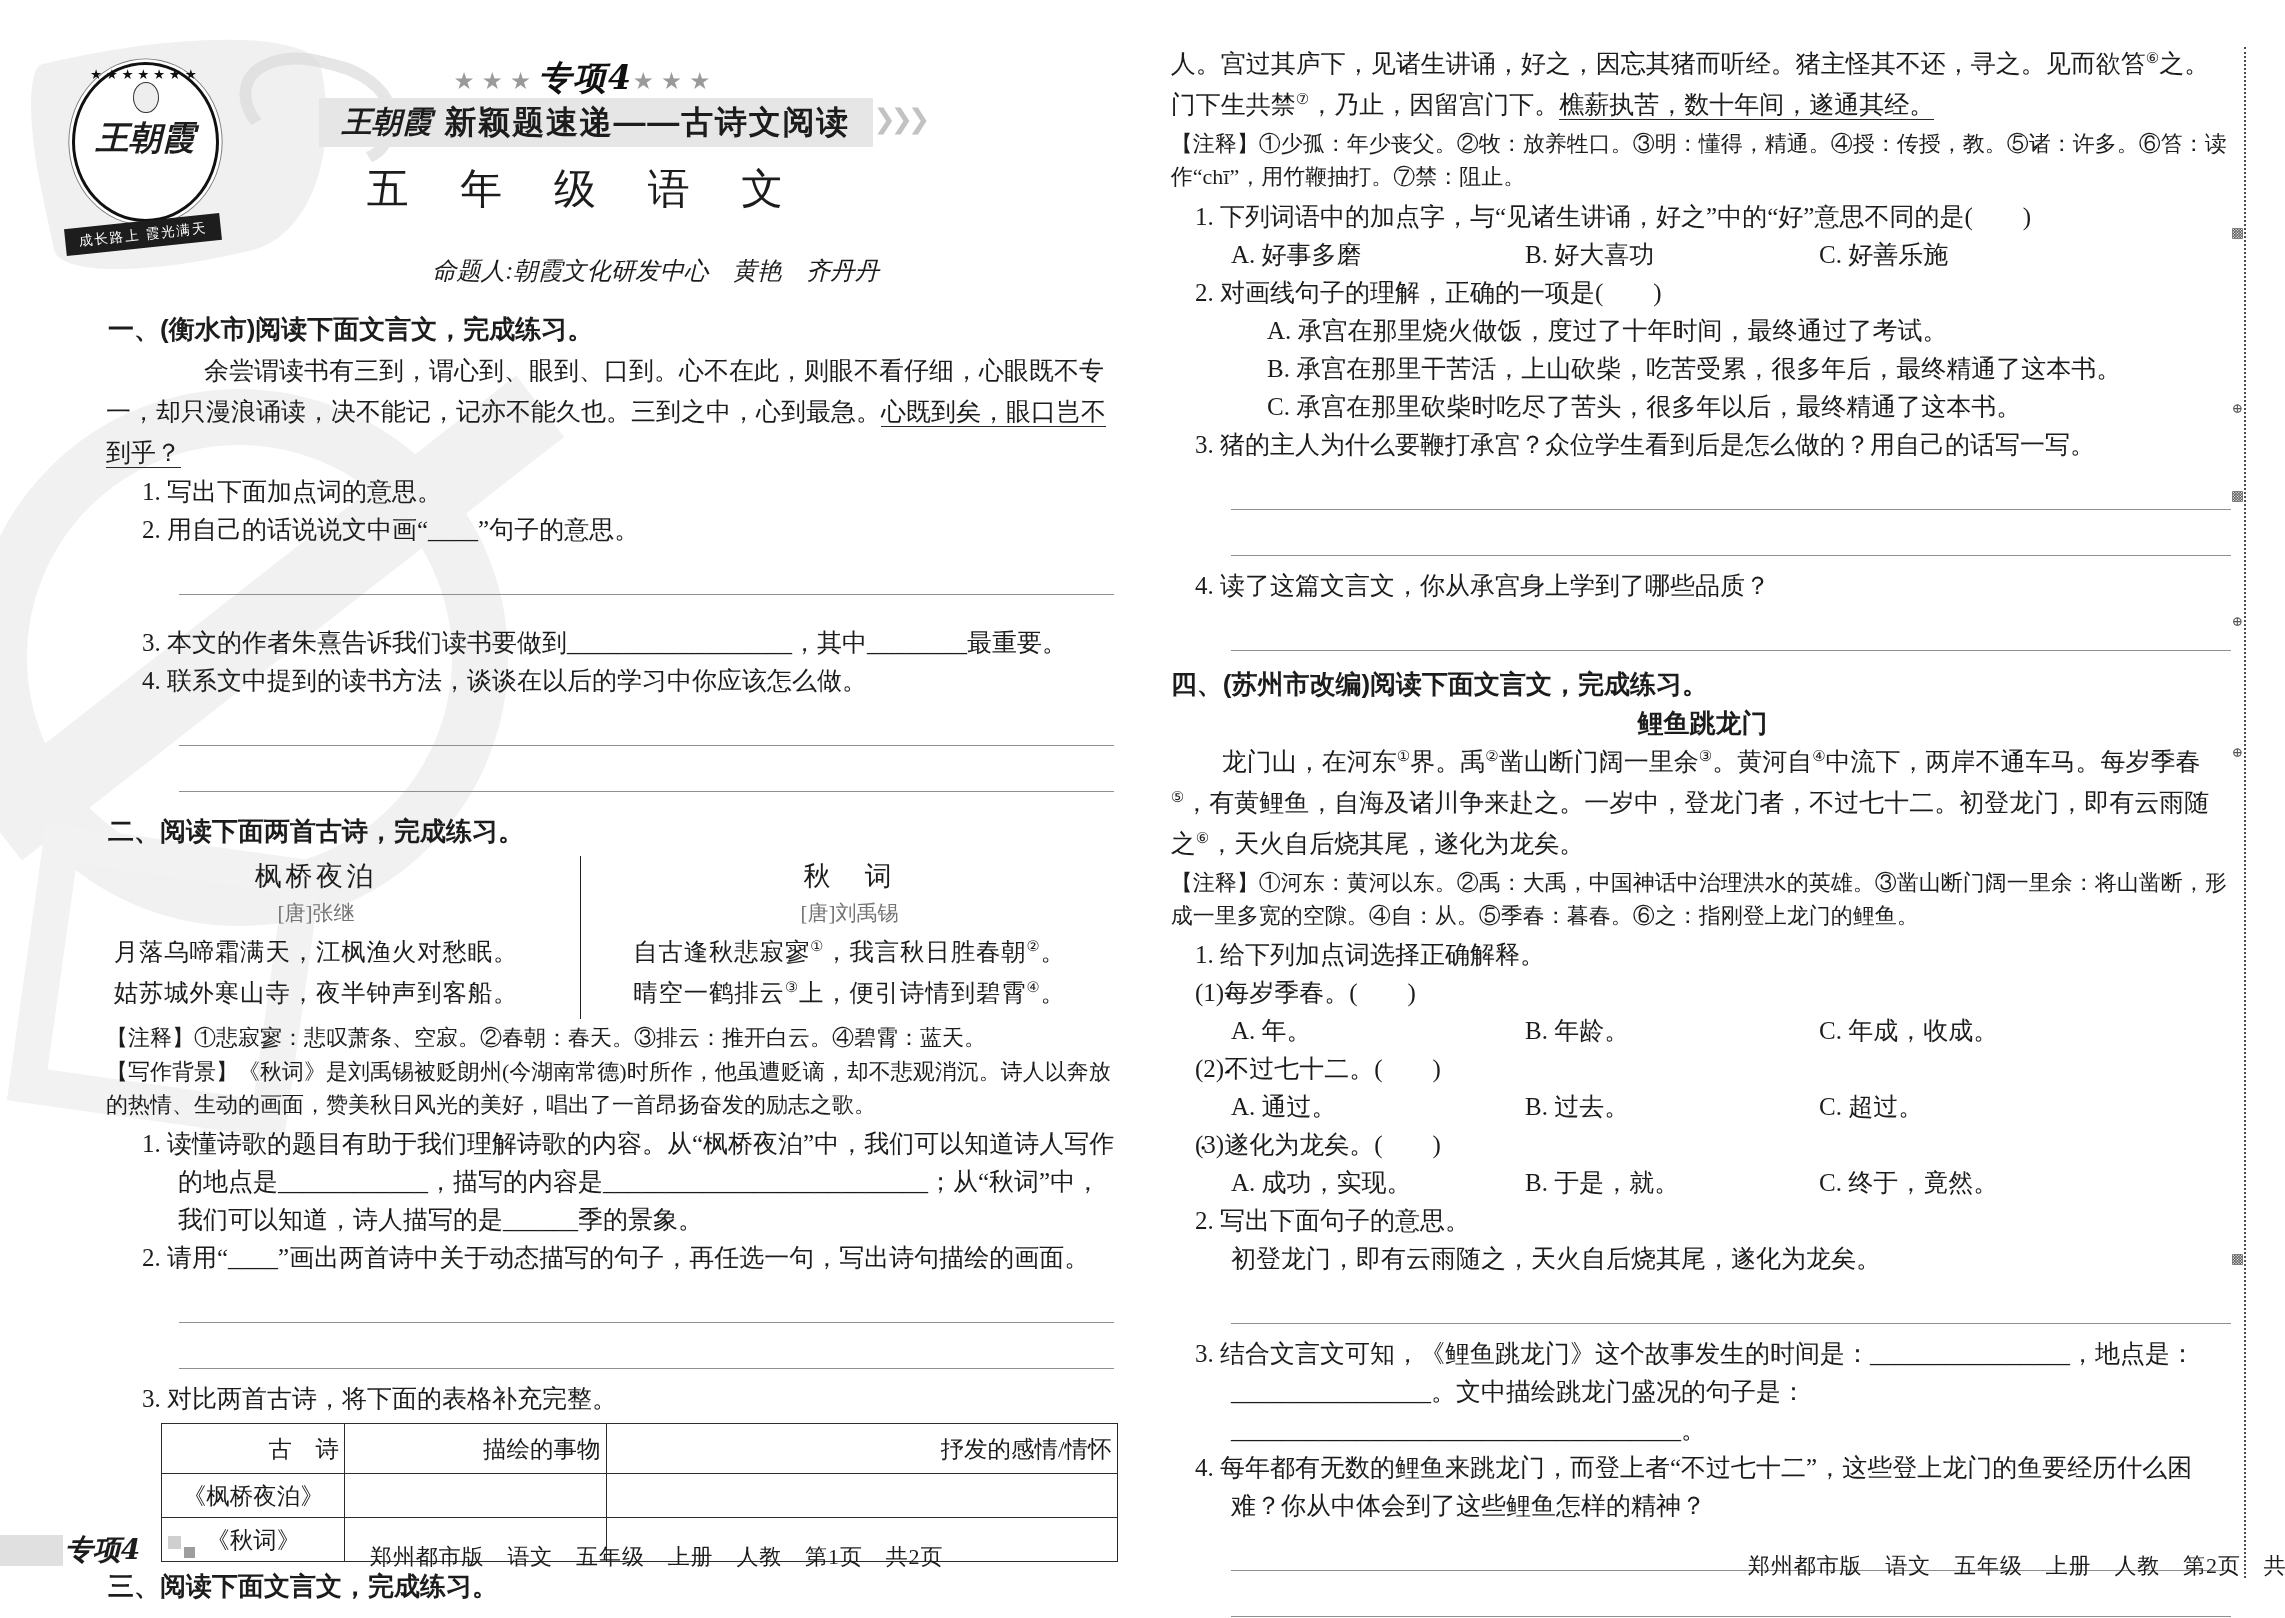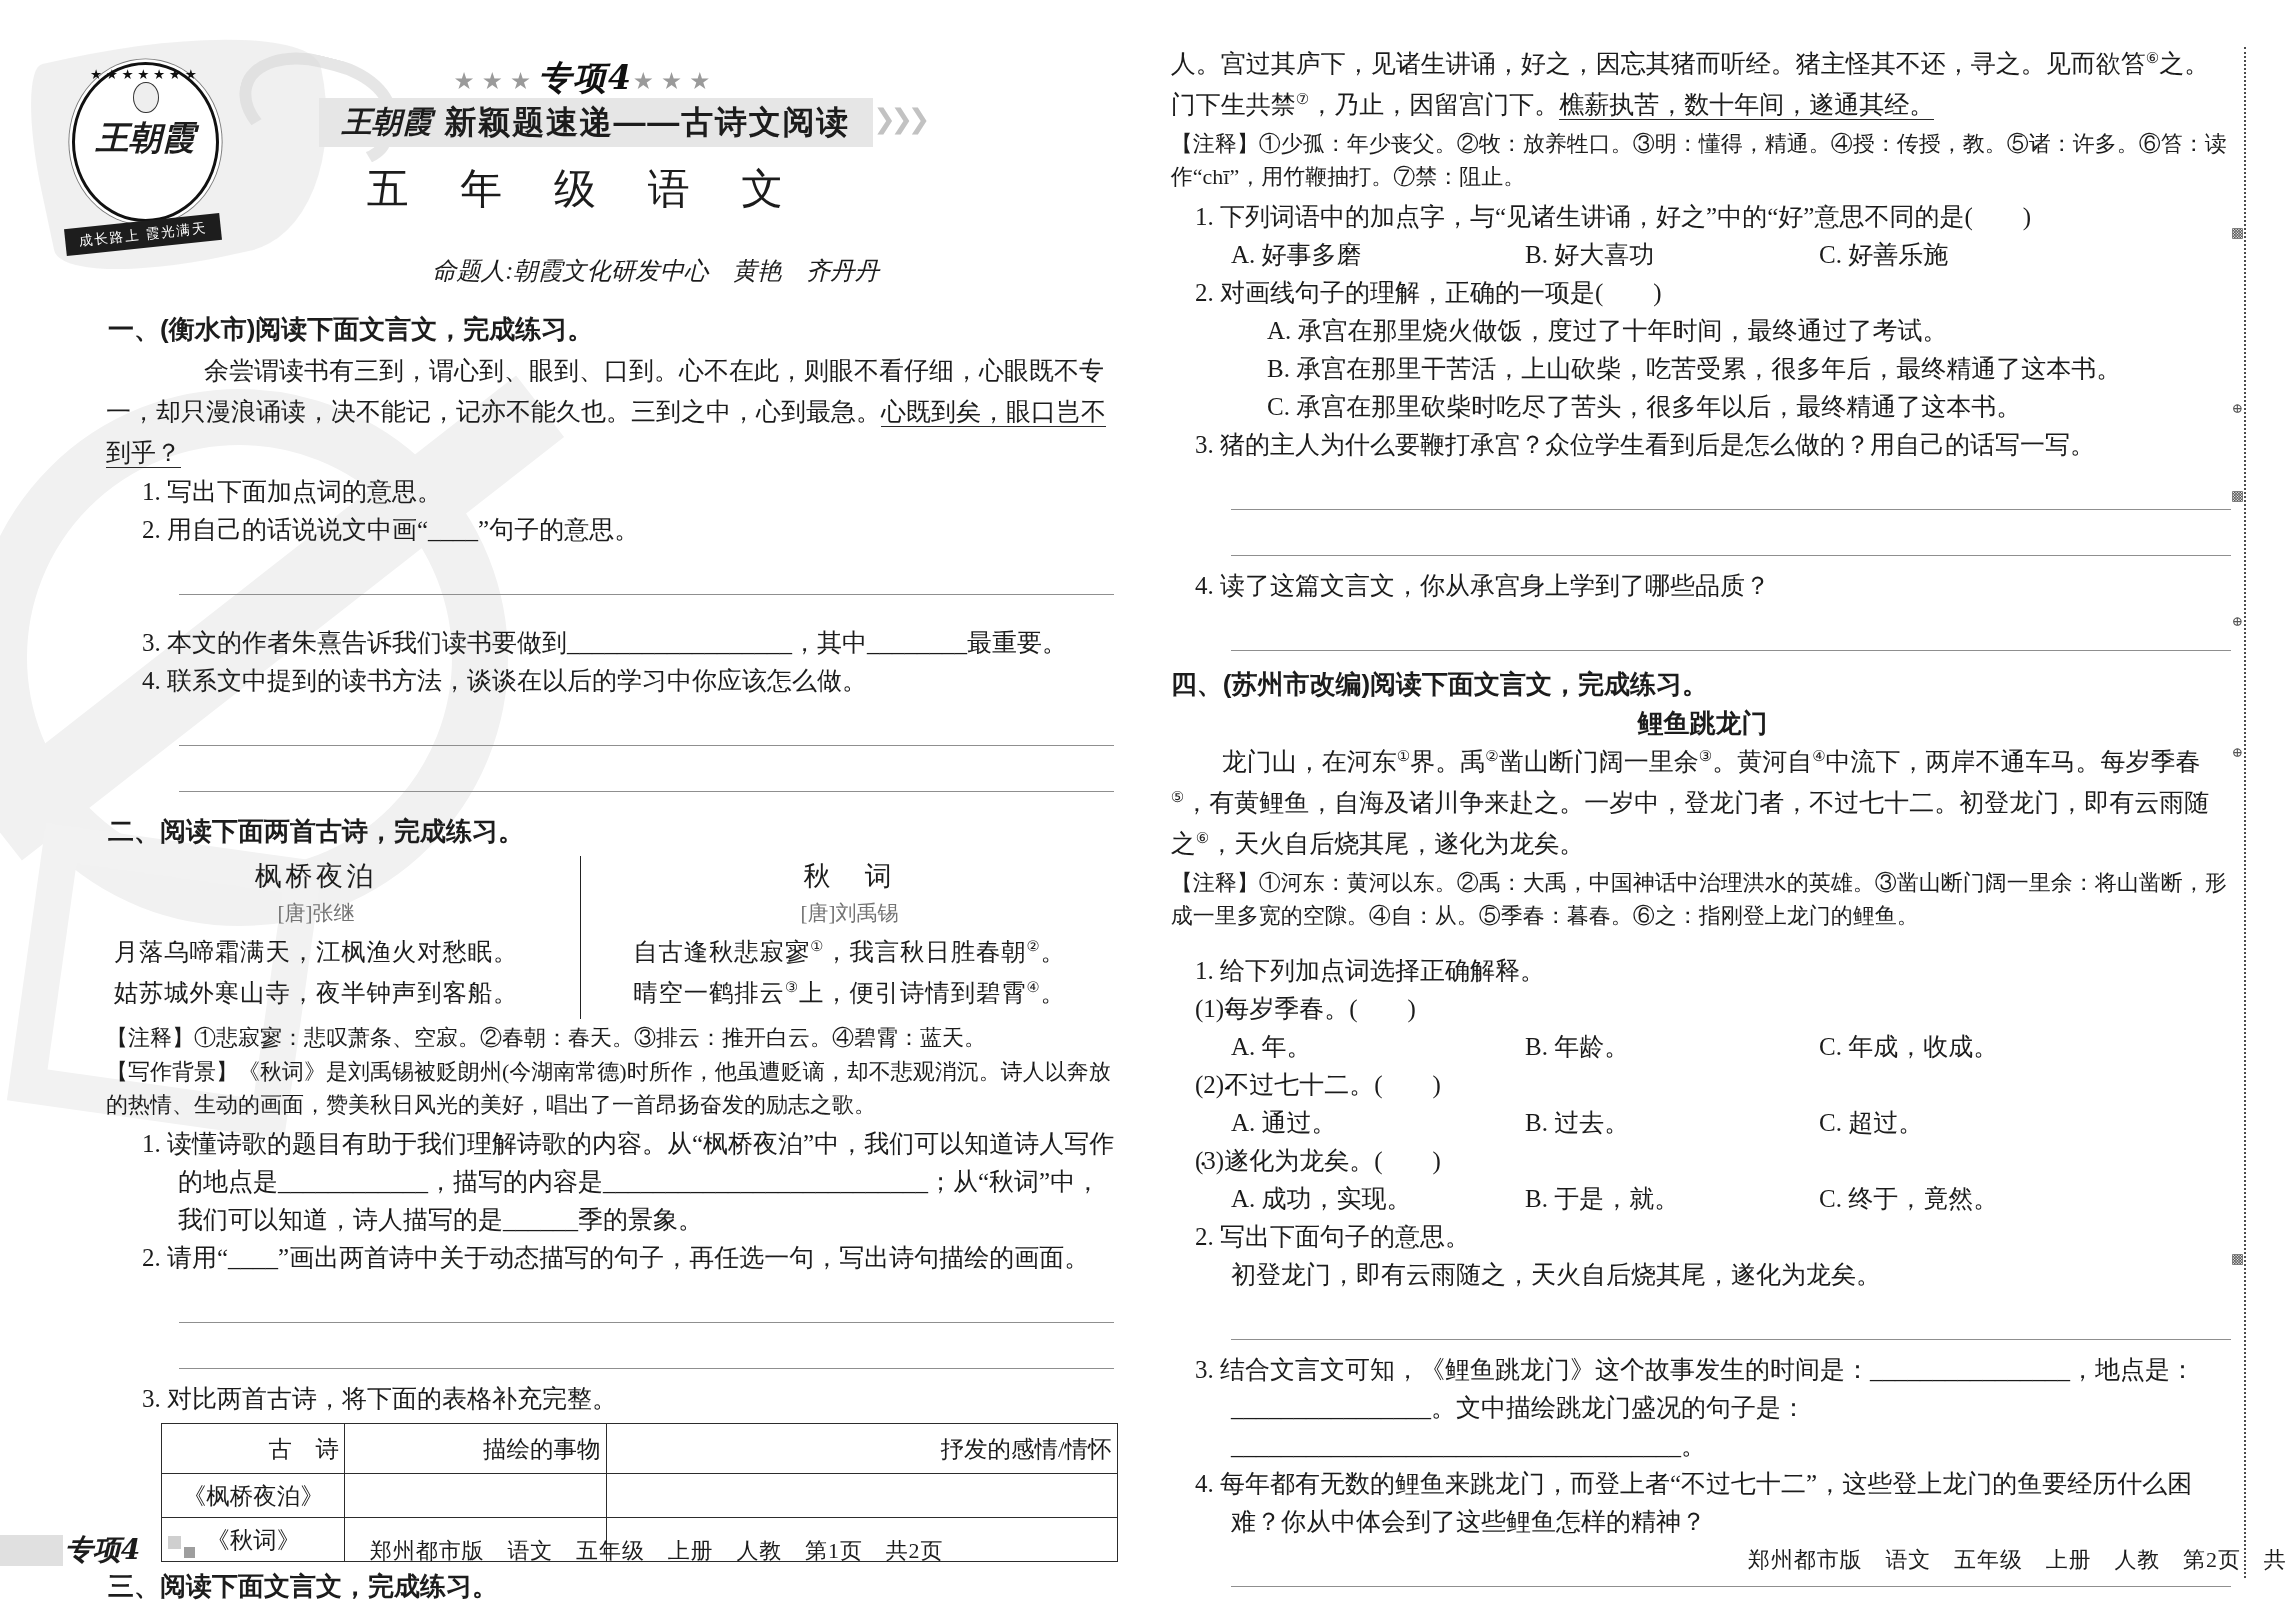--- a/index.html
+++ b/index.html
@@ -91,21 +91,21 @@
   .col-feel{width:512px;}
 
   
   .footer{position:absolute;font-size:22px;}
   .footer1{left:0;top:1531px;width:1066px;height:54px;}
   .f-unit{position:absolute;left:12.7px;top:0px;font-size:28px;font-weight:bold;font-style:italic;
           font-family:"DejaVu Serif",serif;}
   .f-unit-bg{position:absolute;left:-52px;top:3.6px;width:63px;height:31px;background:#e0e0e0;}
   .f-sq1{position:absolute;left:116px;top:5.4px;width:12.7px;height:12.7px;background:#cfcfcf;}
   .f-sq2{position:absolute;left:132px;top:16.3px;width:11px;height:11px;background:#9e9e9e;}
-  .f-meta{position:absolute;left:318px;top:5px;white-space:nowrap;letter-spacing:0.9px;}
+  .f-meta{position:absolute;left:318px;top:11px;white-space:nowrap;letter-spacing:0.9px;}
   .footer2{left:0;top:1540px;width:1067px;}
   .footer2 .f-meta{left:579px;}
 
   
   .binding{position:absolute;left:2244px;top:47px;height:1531px;border-left:2.7px dotted #4a4a4a;}
   .bmark{position:absolute;left:2231px;width:12.7px;font-size:13.6px;color:#555;text-align:center;}
 </style>
 </head>
 <body>
 
@@ -225,21 +225,21 @@
       <div class="q">3. 猪的主人为什么要鞭打承宫？众位学生看到后是怎么做的？用自己的话写一写。</div>
       <div class="ans-line"></div>
       <div class="ans-line"></div>
       <div class="q" style="margin-top:11px">4. 读了这篇文言文，你从承宫身上学到了哪些品质？</div>
       <div class="ans-line"></div>
 
       <div class="sec-h" style="margin-top:12.7px">四、(苏州市改编)阅读下面文言文，完成练习。</div>
       <div style="text-align:center;font-family:'Liberation Sans',sans-serif;font-weight:bold;font-size:26px;line-height:36px;">鲤鱼跳龙门</div>
       <div class="psg sup-nums">龙门山，在河东<sup>①</sup>界。禹<sup>②</sup>凿山断门阔一里余<sup>③</sup>。黄河自<sup>④</sup>中流下，两岸不通车马。每岁季春<sup>⑤</sup>，有黄鲤鱼，自海及诸川争来赴之。一岁中，登龙门者，不过七十二。初登龙门，即有云雨随之<sup>⑥</sup>，天火自后烧其尾，遂化为龙矣。</div>
       <div class="note">【注释】①河东：黄河以东。②禹：大禹，中国神话中治理洪水的英雄。③凿山断门阔一里余：将山凿断，形成一里多宽的空隙。④自：从。⑤季春：暮春。⑥之：指刚登上龙门的鲤鱼。</div>
-      <div class="q" style="margin-top:20px">1. 给下列加点词选择正确解释。</div>
+      <div class="q" style="margin-top:4px">1. 给下列加点词选择正确解释。</div>
 
       <div class="q">(1)每<span class="em-dot">岁</span>季春。(　　)</div>
       <div class="opt-row">
         <span>A. 年。</span>
         <span>B. 年龄。</span>
         <span>C. 年成，收成。</span>
       </div>
       <div class="q">(2)不<span class="em-dot">过</span>七十二。(　　)</div>
       <div class="opt-row">
         <span>A. 通过。</span>

